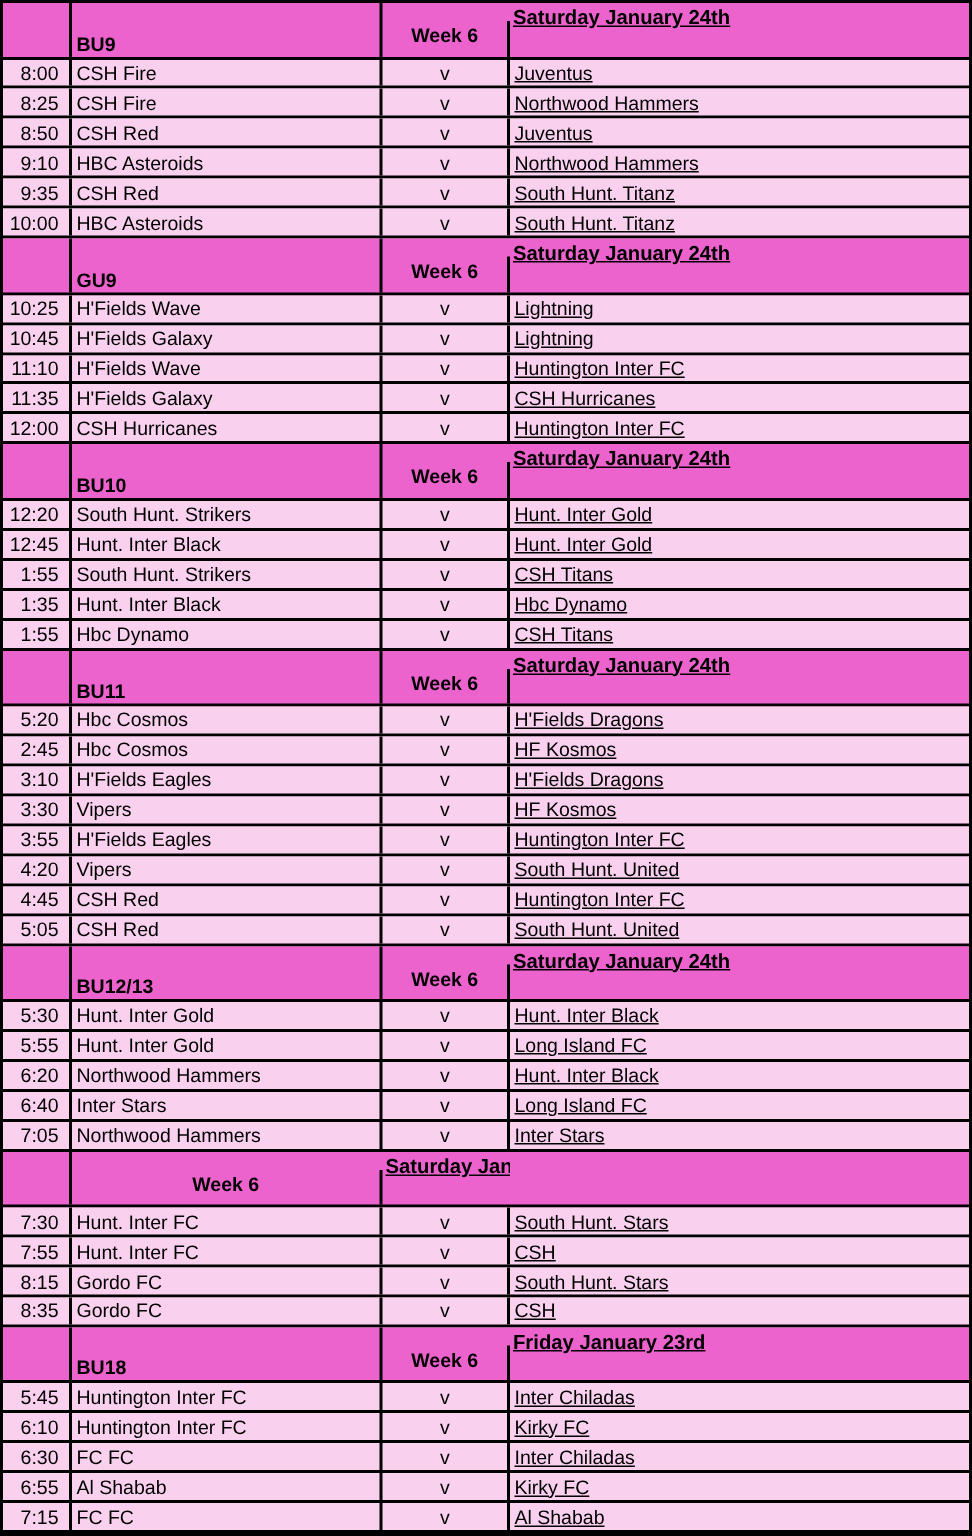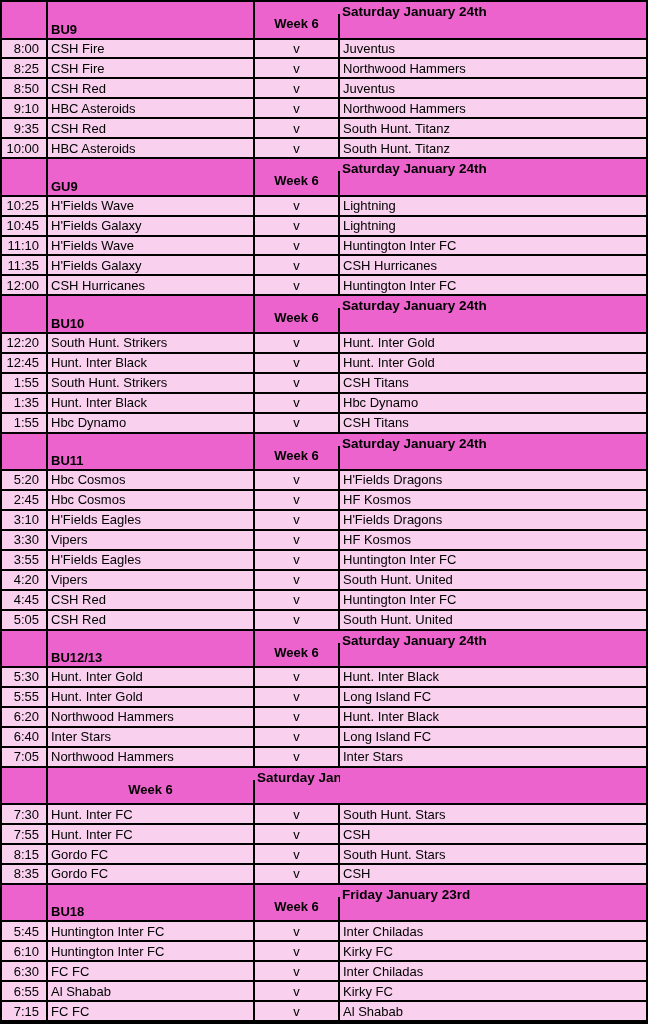--- a/index.html
+++ b/index.html
@@ -41,21 +41,21 @@
 
   .cell {
     border-right: 2px solid var(--border-c);
     overflow: hidden;
     white-space: nowrap;
     display: flex;
     align-items: center;
     font-size: 13px;
     line-height: 1;
   }
-  .cell:last-child { border-right: none; }
+  .cell:last-child { border-right: none; text-decoration: underline; }
 
   
   .hcell { font-weight: bold; font-size: 13px; }
   .hcell.group-cell { align-items: flex-end; padding: 0 0 2px 3px; }
   .hcell.week-cell { align-items: flex-start; justify-content: center; padding-top: 3px; margin-top: 12px; }
   .hcell.date-cell { align-items: flex-start; padding: 3px 0 0 2px; font-size: 13.5px; }
 
   
   .time-cell { justify-content: flex-end; padding-right: 7px; text-align: right; }
   .team-cell { padding-left: 3px; }

